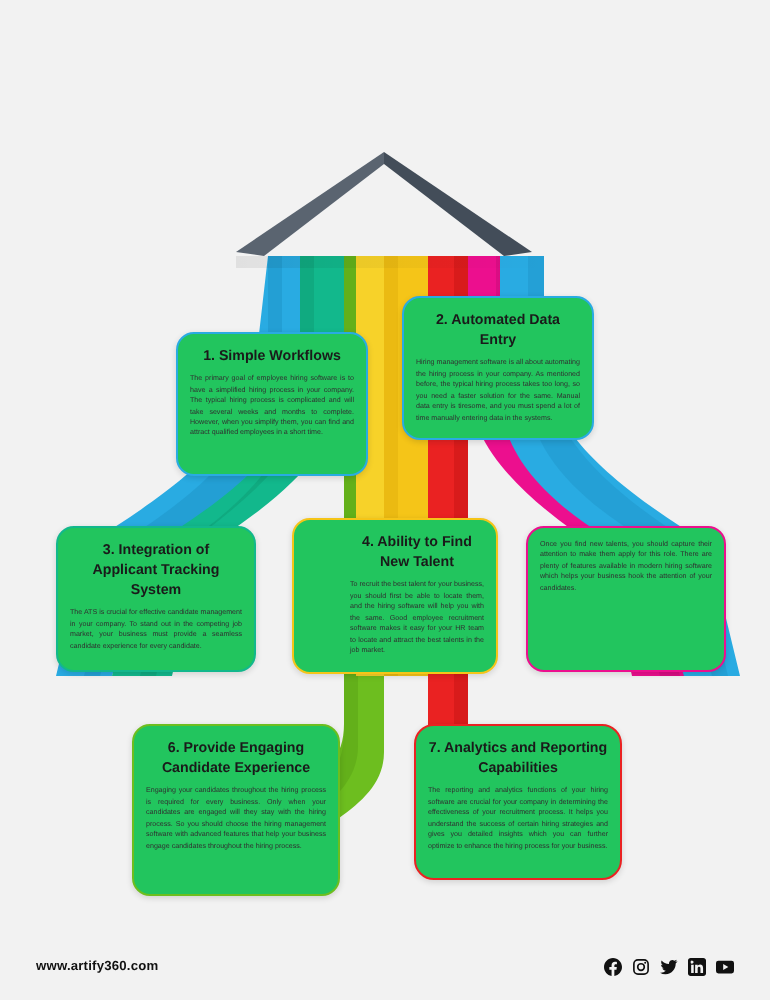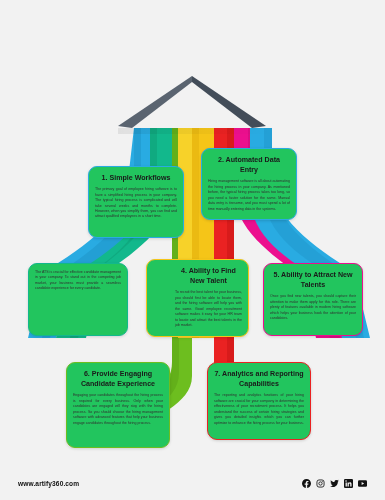--- a/index.html
+++ b/index.html
@@ -131,30 +131,30 @@
   <h3>1. Simple Workflows</h3>
   <p>The primary goal of employee hiring software is to have a simplified hiring process in your company. The typical hiring process is complicated and will take several weeks and months to complete. However, when you simplify them, you can find and attract qualified employees in a short time.</p>
 </div>
 
 <div class="card" id="card2" style="border-color: rgb(41, 171, 226);">
   <h3>2. Automated Data Entry</h3>
   <p>Hiring management software is all about automating the hiring process in your company. As mentioned before, the typical hiring process takes too long, so you need a faster solution for the same. Manual data entry is tiresome, and you must spend a lot of time manually entering data in the systems.</p>
 </div>
 
 <div class="card" id="card3" style="border-color: rgb(18, 184, 140);">
+  <h3>3. Integration of Applicant Tracking System</h3>
   <p>The ATS is crucial for effective candidate management in your company. To stand out in the competing job market, your business must provide a seamless candidate experience for every candidate.</p>
 </div>
 
 <div class="card" id="card4" style="border-color: rgb(245, 197, 24);">
   <h3>4. Ability to Find New Talent</h3>
   <p>To recruit the best talent for your business, you should first be able to locate them, and the hiring software will help you with the same. Good employee recruitment software makes it easy for your HR team to locate and attract the best talents in the job market.</p>
 </div>
 
 <div class="card" id="card5" style="border-color: rgb(236, 15, 142);">
-  <h3>5. Ability to Attract New Talents</h3>
   <p>Once you find new talents, you should capture their attention to make them apply for this role. There are plenty of features available in modern hiring software which helps your business hook the attention of your candidates.</p>
 </div>
 
 <div class="card" id="card6" style="border-color: rgb(109, 190, 31);">
   <h3>6. Provide Engaging Candidate Experience</h3>
   <p>Engaging your candidates throughout the hiring process is required for every business. Only when your candidates are engaged will they stay with the hiring process. So you should choose the hiring management software with advanced features that help your business engage candidates throughout the hiring process.</p>
 </div>
 
 <div class="card" id="card7" style="border-color: rgb(234, 34, 34);">
   <h3>7. Analytics and Reporting Capabilities</h3>

